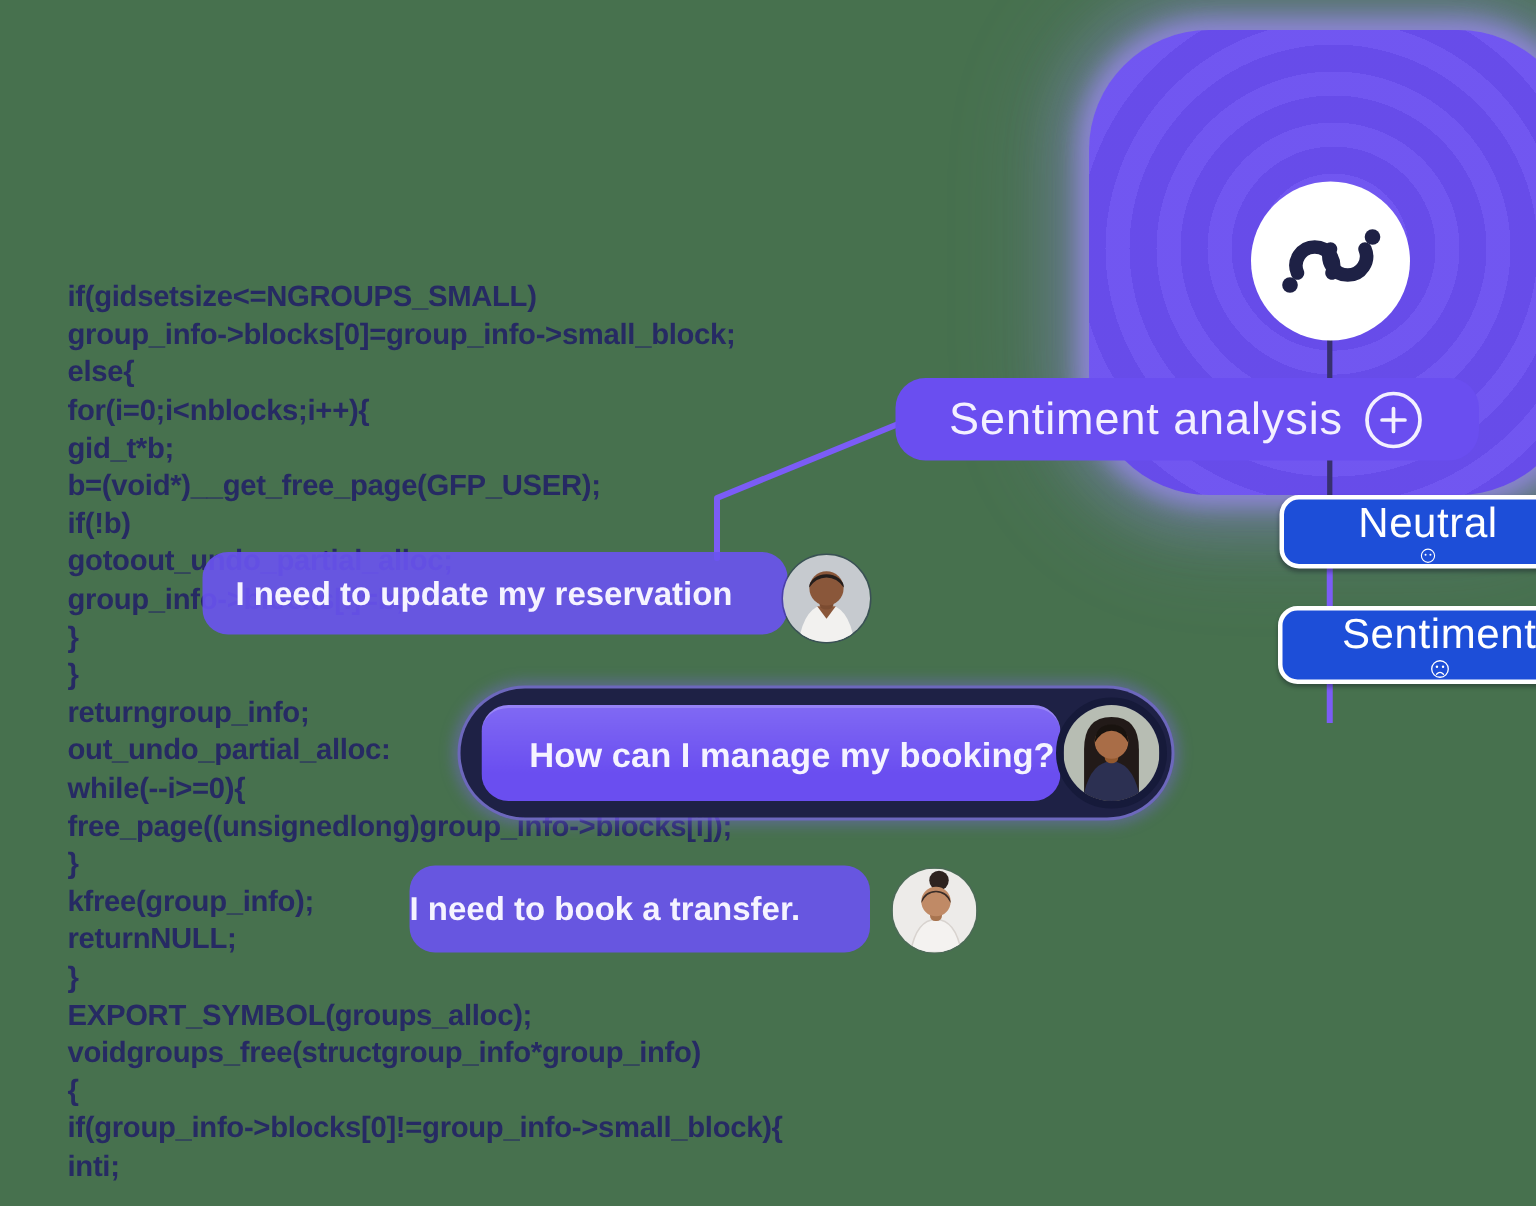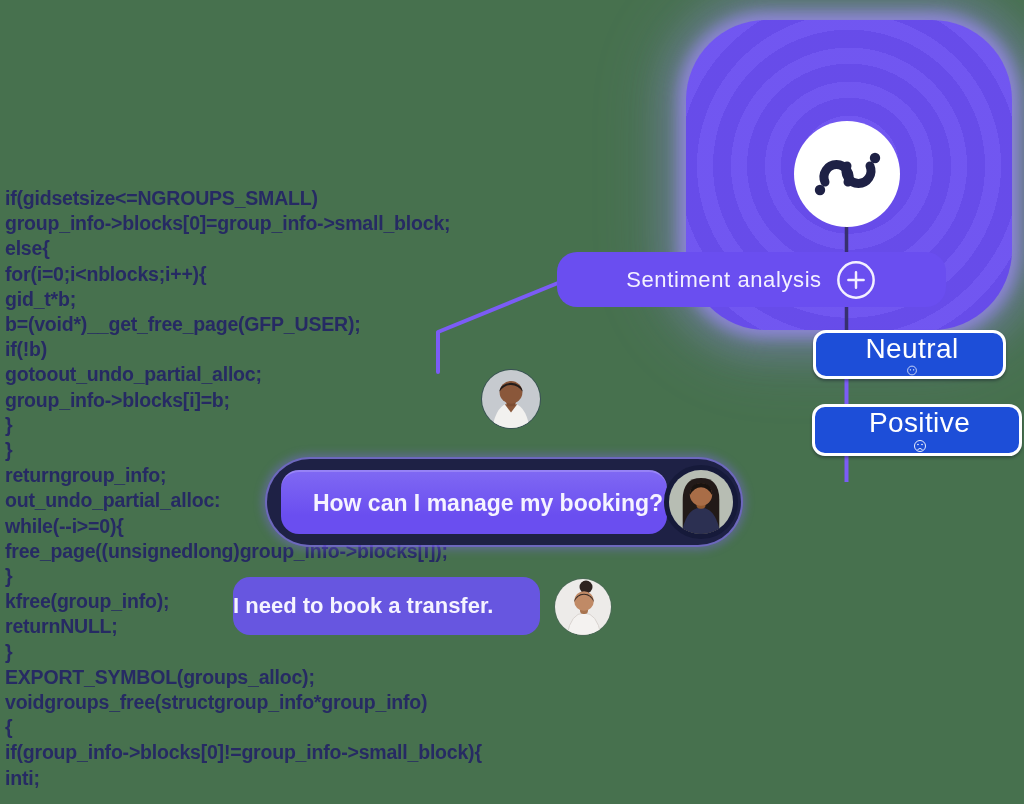--- a/index.html
+++ b/index.html
@@ -1,21 +1,21 @@
 <!DOCTYPE html>
 <html><head>
 <meta charset="utf-8">
 <style>
   html,body{margin:0;padding:0;}
   body{
     width:1024px;height:804px;position:relative;overflow:hidden;
     background:#47714e;
     font-family:"Liberation Sans",sans-serif;
   }
-  .stage{position:absolute;inset:0;}
+  .stage{position:absolute;inset:0;margin-left:40px;}
 
   
   .blob{
     position:absolute;left:686px;top:20px;width:326px;height:310px;
     background:#6b4ff0;border-radius:80px;z-index:1;
     box-shadow:0 0 14px 8px rgba(158,140,247,.65),
                0 0 34px 22px rgba(158,140,247,.30),
                0 0 60px 40px rgba(158,140,247,.14);
   }
   .blob::after{
@@ -32,21 +32,21 @@
     position:absolute;left:794px;top:121px;width:106px;height:106px;
     background:#ffffff;border-radius:50%;z-index:5;
     display:flex;align-items:center;justify-content:center;
   }
 
   
   .sa-pill{
     position:absolute;left:557px;top:252px;width:389px;height:55px;
     background:#6a4ef0;border-radius:20px;z-index:4;
     display:flex;align-items:center;justify-content:center;gap:13px;
-    color:#f3f0ff;font-size:22px;font-weight:500;letter-spacing:.6px;
+    color:#f3f0ff;font-size:30px;font-weight:500;letter-spacing:.6px;
   }
 
   
   .tag{
     position:absolute;box-sizing:border-box;z-index:4;
     background:#1d4ed8;border:3px solid #ffffff;border-radius:13px;
     display:flex;align-items:center;justify-content:space-between;
     padding:0 13px 0 18px;color:#ffffff;
     font-size:28px;font-weight:500;letter-spacing:.4px;
     box-shadow:0 2px 3px rgba(8,10,30,.35);
@@ -135,30 +135,33 @@
   <div class="tag tag-neutral">
     <span>Neutral</span>
     <svg class="icon" width="34" height="34" viewBox="-17 -17 34 34">
       <circle cx="0" cy="0" r="13.6" fill="none" stroke="#ffffff" stroke-width="2.3"></circle>
       <circle cx="-5" cy="-2" r="2.1" fill="#ffffff"></circle>
       <circle cx="5" cy="-2" r="2.1" fill="#ffffff"></circle>
     </svg>
   </div>
 
   <div class="tag tag-negative">
-    <span>Positive</span>
+    <span>Sentiment</span>
     <svg class="icon" width="36" height="36" viewBox="-18 -18 36 36">
       <circle cx="0" cy="0" r="14.2" fill="none" stroke="#ffffff" stroke-width="2.3"></circle>
       <circle cx="-5.2" cy="-4" r="2.1" fill="#ffffff"></circle>
       <circle cx="5.2" cy="-4" r="2.1" fill="#ffffff"></circle>
       <path d="M -6 9 Q 0 2.5 6 9" fill="none" stroke="#ffffff" stroke-width="2.3" stroke-linecap="round"></path>
     </svg>
   </div>
 
 
+  <div class="bubble bubble-1">
+    <span>I need to update my reservation</span>
+  </div>
   <div class="avatar avatar-1">
     <svg viewBox="0 0 56 56">
       <rect width="56" height="56" fill="#c6cacf"></rect>
       <path d="M 28 32 q 14 0 18 24 l -36 0 q 4 -24 18 -24 z" fill="#f2f1ef"></path>
       <path d="M 22 33 l 6 8 l 6 -8 z" fill="#8a573a"></path>
       <rect x="23.5" y="27" width="9" height="8" rx="3.5" fill="#7c4c31"></rect>
       <circle cx="28" cy="21.5" r="11" fill="#8a573a"></circle>
       <path d="M 16.8 21 a 11.2 8.6 0 0 1 22.4 0 q -4.5 -6.5 -11.2 -6.5 q -6.7 0 -11.2 6.5 z" fill="#241d1b"></path>
     </svg>
   </div>

